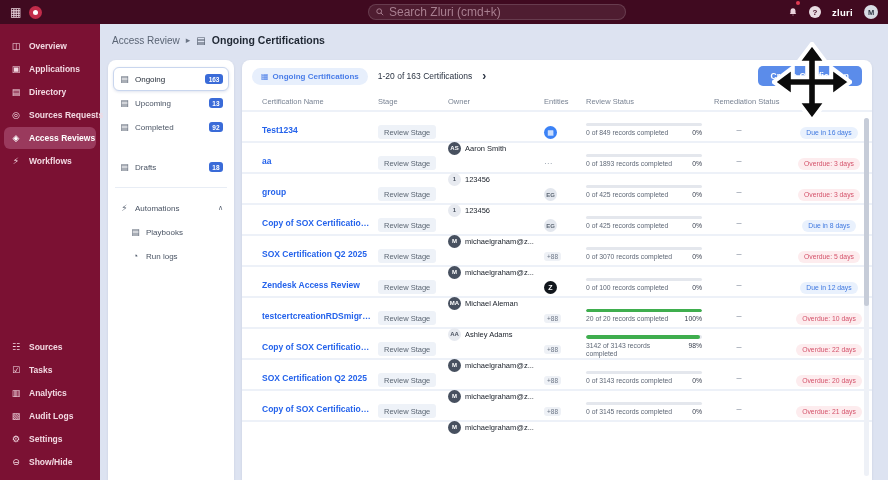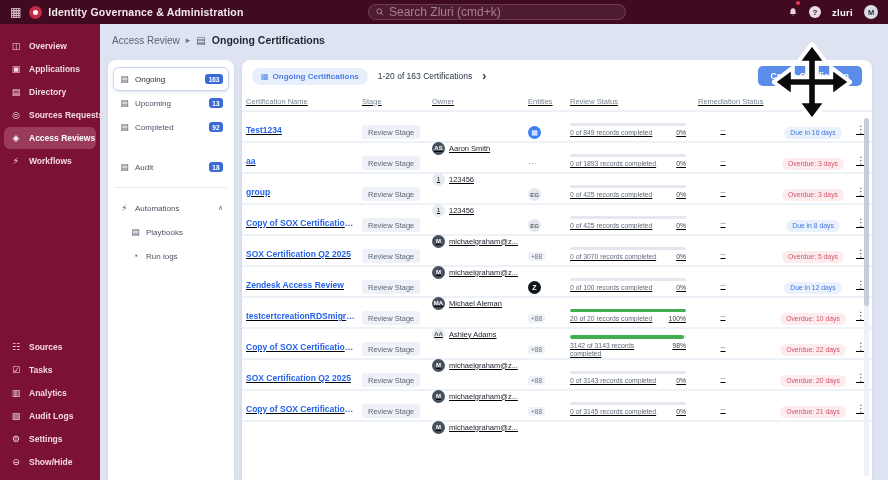--- a/index.html
+++ b/index.html
@@ -54,21 +54,21 @@
 
   
   .card { position:absolute; left:142px; top:36px; right:16px; bottom:0; background:#fff; border-radius:8px 8px 0 0; box-shadow:0 1px 3px rgba(16,24,40,.08); overflow:hidden; }
   .card-header { display:flex; align-items:center; gap:10px; padding:7px 10px; height:32px; }
   .tab-pill { display:flex; align-items:center; gap:4px; background:#e7effc; color:#4a7de8; font-size:8px; font-weight:bold; padding:4px 9px; border-radius:12px; cursor:pointer; white-space:nowrap; }
   .tab-pill .tp-ic { font-size:8px; }
   .count-label { font-size:8.5px; color:#2a3342; white-space:nowrap; }
   .next-arrow { font-size:12px; color:#2a3342; font-weight:bold; cursor:pointer; line-height:1; }
   .create-btn { margin-left:auto; background:#5b8cea; color:#fff; font-size:8.5px; font-weight:bold; padding:5px 13px; border:none; border-radius:5px; cursor:pointer; white-space:nowrap; font-family:inherit; }
 
-  .tgrid { display:grid; grid-template-columns:116px 70px 96px 42px 128px 76px 78px 18px; padding-left:4px; align-items:center;text-decoration:underline; }
+  .tgrid { display:grid; grid-template-columns:116px 70px 96px 42px 128px 76px 78px 18px; padding-left:20px; align-items:center; }
   .thead { height:20px; border-bottom:2px solid #edf1f8; }
   .th { font-size:7.5px; color:#7a8494; white-space:nowrap; overflow:hidden; }
   .t-row { height:31px; border-bottom:2px solid #edf1f8; background:#fff; cursor:pointer; }
 
   .c-name { font-size:8.5px; font-weight:bold; color:#2563eb; white-space:nowrap; overflow:hidden; text-overflow:ellipsis; padding-right:6px; }
   .stage-pill { display:inline-block; background:#eef2f8; color:#5b6673; font-size:7.5px; padding:2.5px 6px; border-radius:3px; white-space:nowrap; }
   .c-owner { display:flex; align-items:center; gap:4px; overflow:hidden;margin-top:36px; }
   .avatar { width:13px; height:13px; border-radius:50%; font-size:6px; font-weight:bold; display:flex; align-items:center; justify-content:center; flex:0 0 auto; }
   .avatar-dark { background:#47505f; color:#fff; }
   .avatar-light { background:#e7eaf0; color:#4a5260; }
@@ -97,21 +97,20 @@
   .scroll-thumb { position:absolute; right:3px; top:58px; height:188px; width:5px; background:#c6ccd8; border-radius:3px; cursor:grab; }
 
   .cursor-overlay { position:absolute; left:772px; top:42px; width:80px; height:80px; z-index:50; pointer-events:none; }
 </style>
 </head>
 <body>
 
 <div class="topbar">
   <span class="grid-glyph">▦</span>
   <span class="logo-circle"></span>
-  <span class="app-title">Identity Governance &amp; Administration</span>
   <div class="searchbox">
     <svg width="8" height="8" viewBox="0 0 10 10">
         <circle cx="4" cy="4" r="3" fill="none" stroke="#a87f90" stroke-width="1.2"></circle>
         <line x1="6.2" y1="6.2" x2="9" y2="9" stroke="#a87f90" stroke-width="1.2"></line>
       </svg>
     <input type="text" placeholder="Search Zluri (cmd+k)" style="">
   </div>
   <div class="top-right">
     <span class="bell-wrap">
       <svg width="10" height="10" viewBox="0 0 16 16">
@@ -217,21 +216,21 @@
         </div>
 
         <div class="subnav-item">
           <span class="sn-ic">▤</span>
           <span class="sn-label">Completed</span>
           <span class="sn-badge">92</span>
         </div>
 
         <div class="subnav-item">
           <span class="sn-ic">▤</span>
-          <span class="sn-label">Audit</span>
+          <span class="sn-label">Drafts</span>
           <span class="sn-badge">18</span>
         </div>
       </div>
     <div class="sn-divider"></div>
     <div class="subnav-item">
       <span class="sn-ic">⚡</span>
       <span class="sn-label">Automations</span>
       <span class="sn-chevron">∧</span>
     </div>
     <div>

